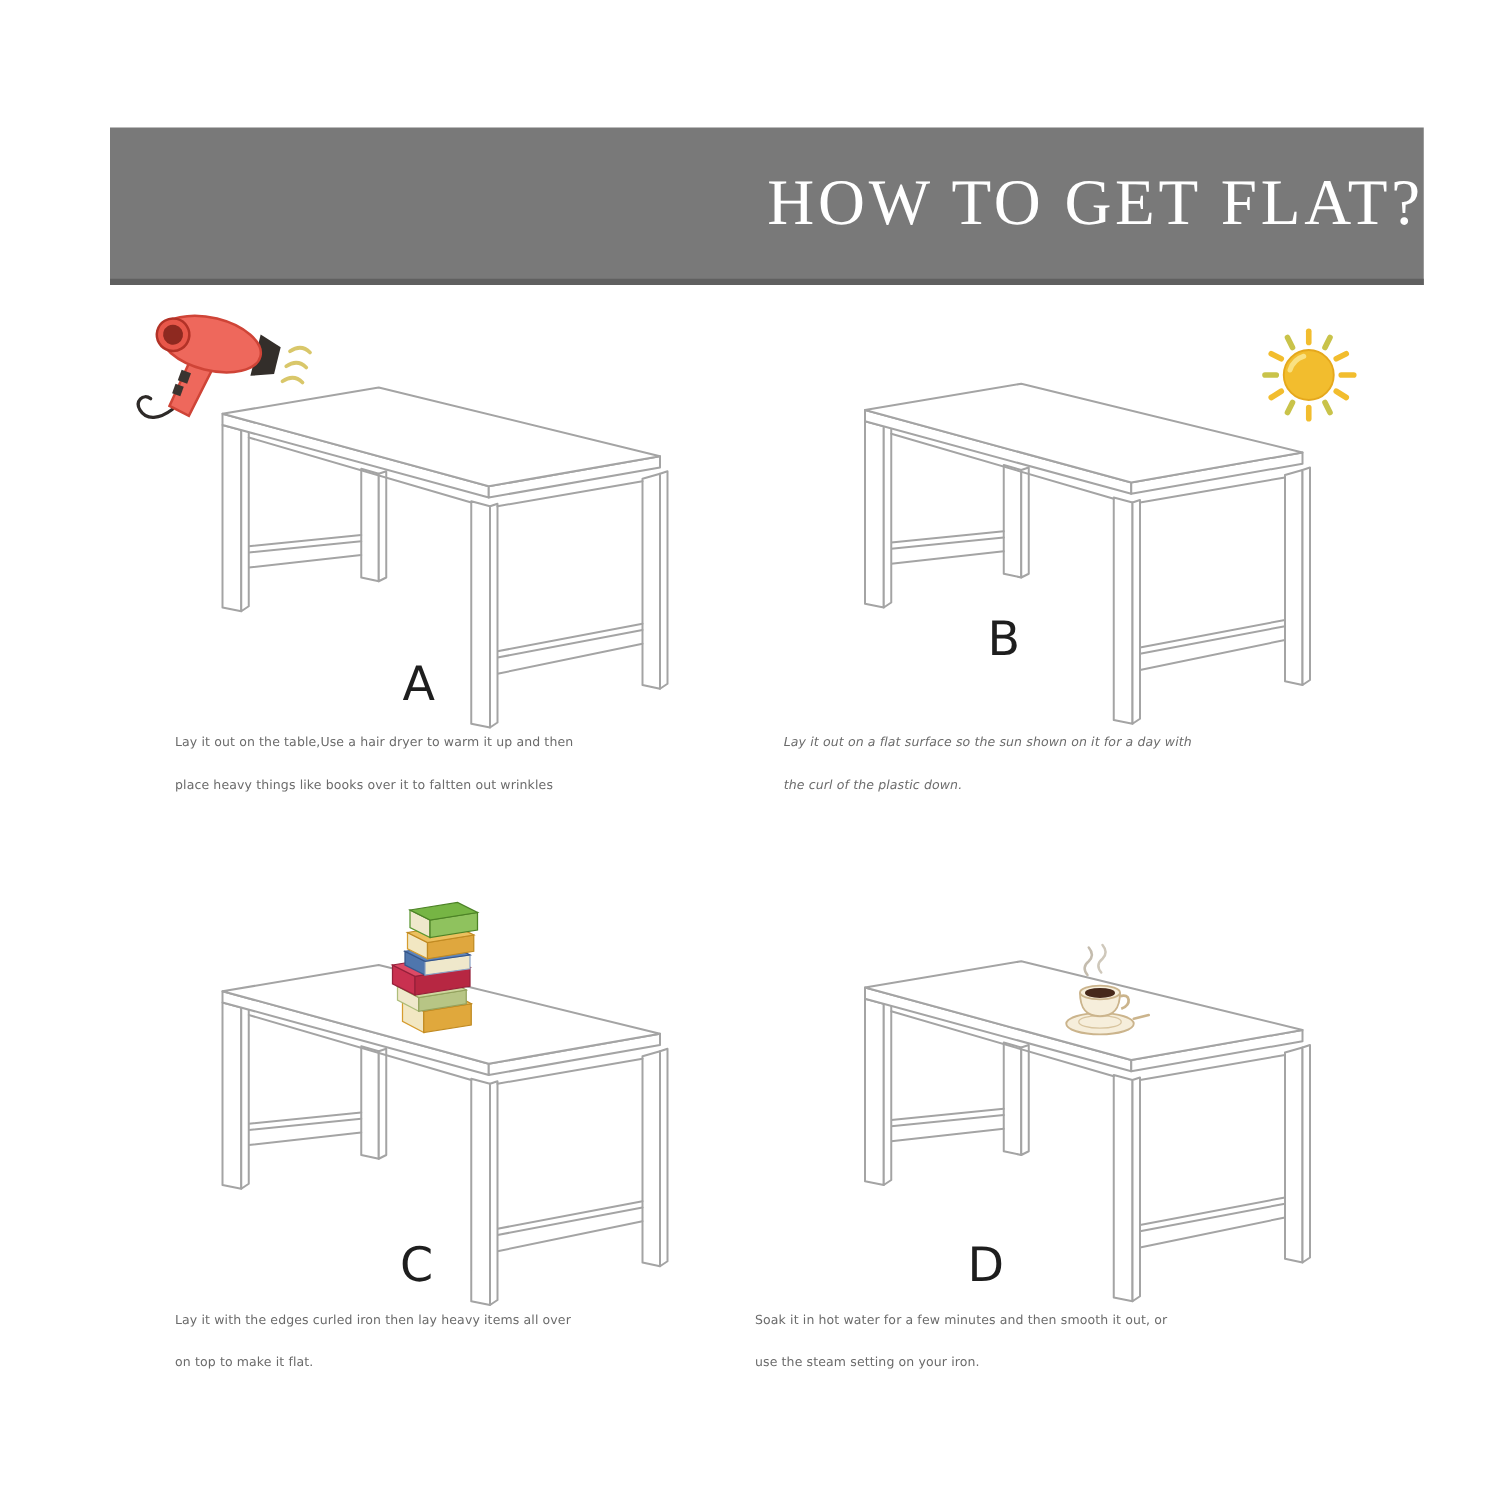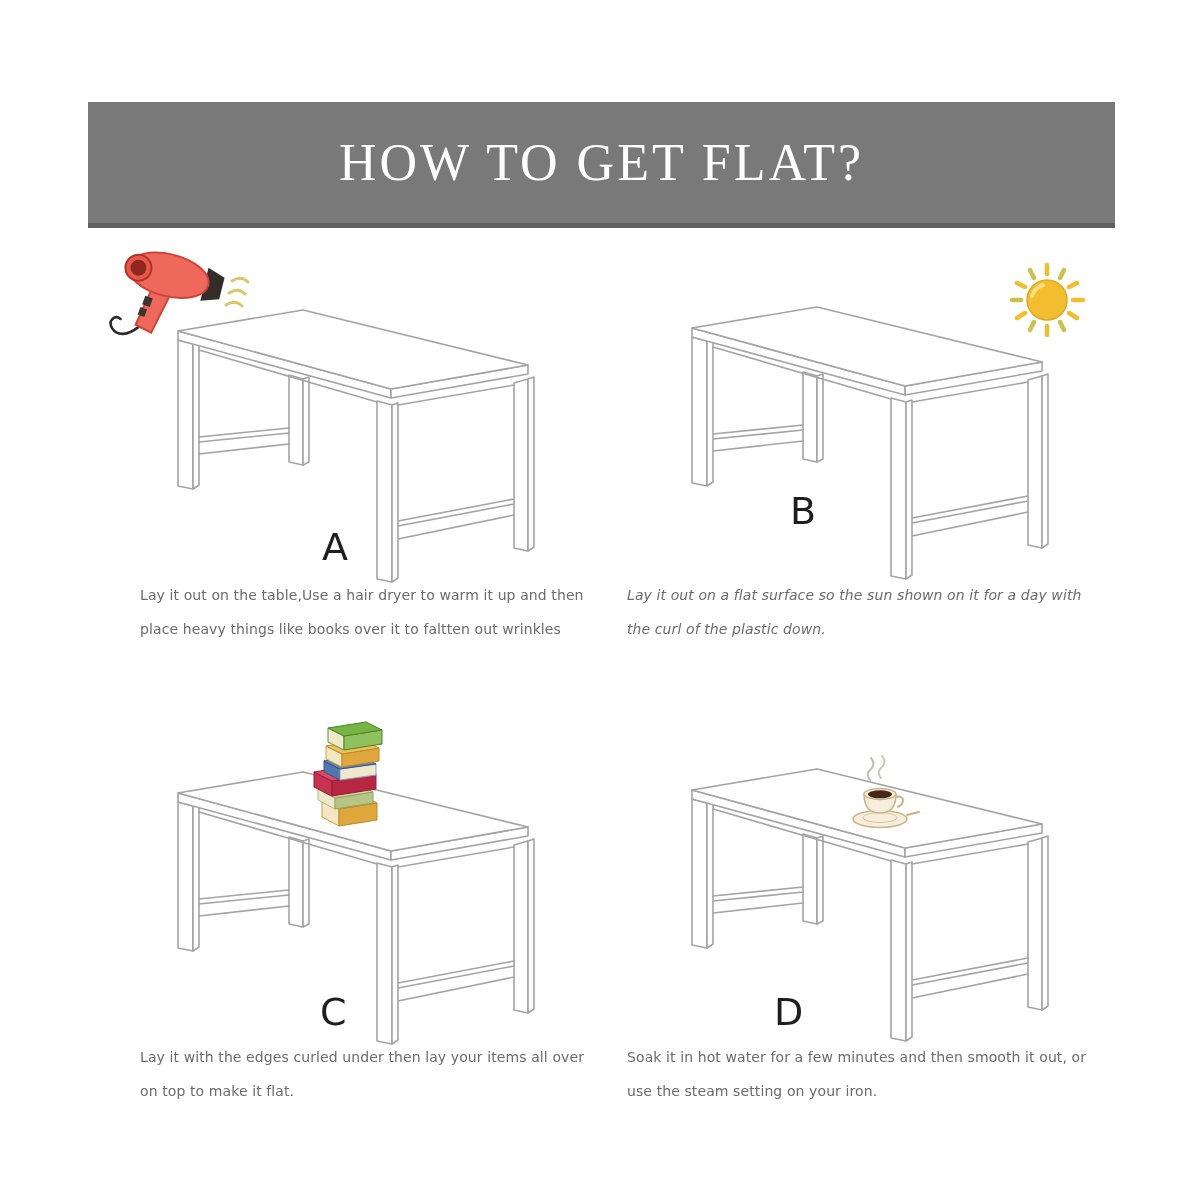--- a/index.html
+++ b/index.html
@@ -1,26 +1,26 @@
 <!DOCTYPE html>
 <html><head>
 <meta charset="utf-8">
 <style>
   html,body{margin:0;padding:0;background:#ffffff;}
   .sheet{position:relative;width:1200px;height:1200px;background:#ffffff;overflow:hidden;
          font-family:"DejaVu Sans",sans-serif;}
   .banner{position:absolute;left:88px;top:102px;width:1027px;height:121px;background:#797979;
-          border-bottom:5px solid #606060;display:flex;align-items:center;justify-content:center;}
+          border-bottom:5px solid #606060;display:flex;align-items:center;justify-content:flex-end;padding-left:24px;}
   .banner h1{margin:0;color:#ffffff;font-family:"Liberation Serif",serif;font-weight:400;
              font-size:52px;letter-spacing:3px;white-space:nowrap;}
   .step{position:static;}
   .abs{position:absolute;}
   .step-label{position:absolute;font-family:"DejaVu Sans",sans-serif;font-size:38px;color:#1e1e1e;
               line-height:1;}
-  .caption{position:absolute;margin:0;width:510px;font-size:14px;line-height:34px;color:#6b6b6b;
+  .caption{position:absolute;margin:0;width:510px;font-size:10px;line-height:34px;color:#6b6b6b;
            white-space:pre-line;letter-spacing:0.1px;}
   svg{display:block;overflow:visible;}
 </style>
 </head>
 <body>
 
 <div class="sheet">
 
   <svg width="0" height="0" aria-hidden="true">
     <defs>
@@ -142,21 +142,21 @@
         <polygon points="30,46 67,40 67,53 30,59" fill="#dfa73e" stroke="#c08a22"></polygon>
         <polygon points="14,38 51,32 67,40 30,46" fill="#ecc05e" stroke="#c08a22"></polygon>
 
         <polygon points="16,20 32,28 32,42 16,34" fill="#efe8cb" stroke="#5a9630"></polygon>
         <polygon points="32,28 70,22 70,36 32,42" fill="#8fc25e" stroke="#4c8226"></polygon>
         <polygon points="16,20 54,14 70,22 32,28" fill="#76b544" stroke="#4c8226"></polygon>
       </g>
     </svg>
 
     <div class="step-label" style="left:320px;top:993px;">C</div>
-    <p class="caption" style="left:140px;top:1040px;">Lay it with the edges curled under then lay your items all over
+    <p class="caption" style="left:140px;top:1040px;">Lay it with the edges curled iron then lay heavy items all over
 on top to make it flat.</p>
   </section>
 
   <section class="step">
     <svg class="abs" style="left:654px;top:752px;" width="440" height="300">
         <use href="#table-sym"></use>
       </svg>
 
     <svg class="abs" style="left:836px;top:752px;" width="88" height="82" viewBox="0 0 88 82">
       <path d="M34,28 q-5,-6 1,-11 q5,-5 0,-11" fill="none" stroke="#c4bcae" stroke-width="2" stroke-linecap="round"></path>
@@ -164,17 +164,17 @@
       <ellipse cx="44" cy="67" rx="27" ry="8.5" fill="#f6eedb" stroke="#cbb48c" stroke-width="1.5"></ellipse>
       <ellipse cx="44" cy="65.5" rx="17" ry="5" fill="none" stroke="#d8c49e" stroke-width="1"></ellipse>
       <line x1="71" y1="63" x2="83" y2="60" stroke="#cbb48c" stroke-width="2" stroke-linecap="round"></line>
       <path d="M60,45 c8,-3 10,7 1,10" fill="none" stroke="#cbb48c" stroke-width="2.2"></path>
       <path d="M28,42 C28,55 33,61 44,61 C55,61 60,55 60,42" fill="#f6eedb" stroke="#cbb48c" stroke-width="1.5"></path>
       <ellipse cx="44" cy="42" rx="16" ry="5.5" fill="#f6eedb" stroke="#cbb48c" stroke-width="1.5"></ellipse>
       <ellipse cx="44" cy="42.3" rx="12" ry="4" fill="#46281a"></ellipse>
     </svg>
 
     <div class="step-label" style="left:774px;top:993px;">D</div>
-    <p class="caption" style="left:627px;top:1040px;">Soak it in hot water for a few minutes and then smooth it out, or
+    <p class="caption" style="left:604px;top:1040px;">Soak it in hot water for a few minutes and then smooth it out, or
 use the steam setting on your iron.</p>
   </section>
 
 </div>
 
 </body></html>

